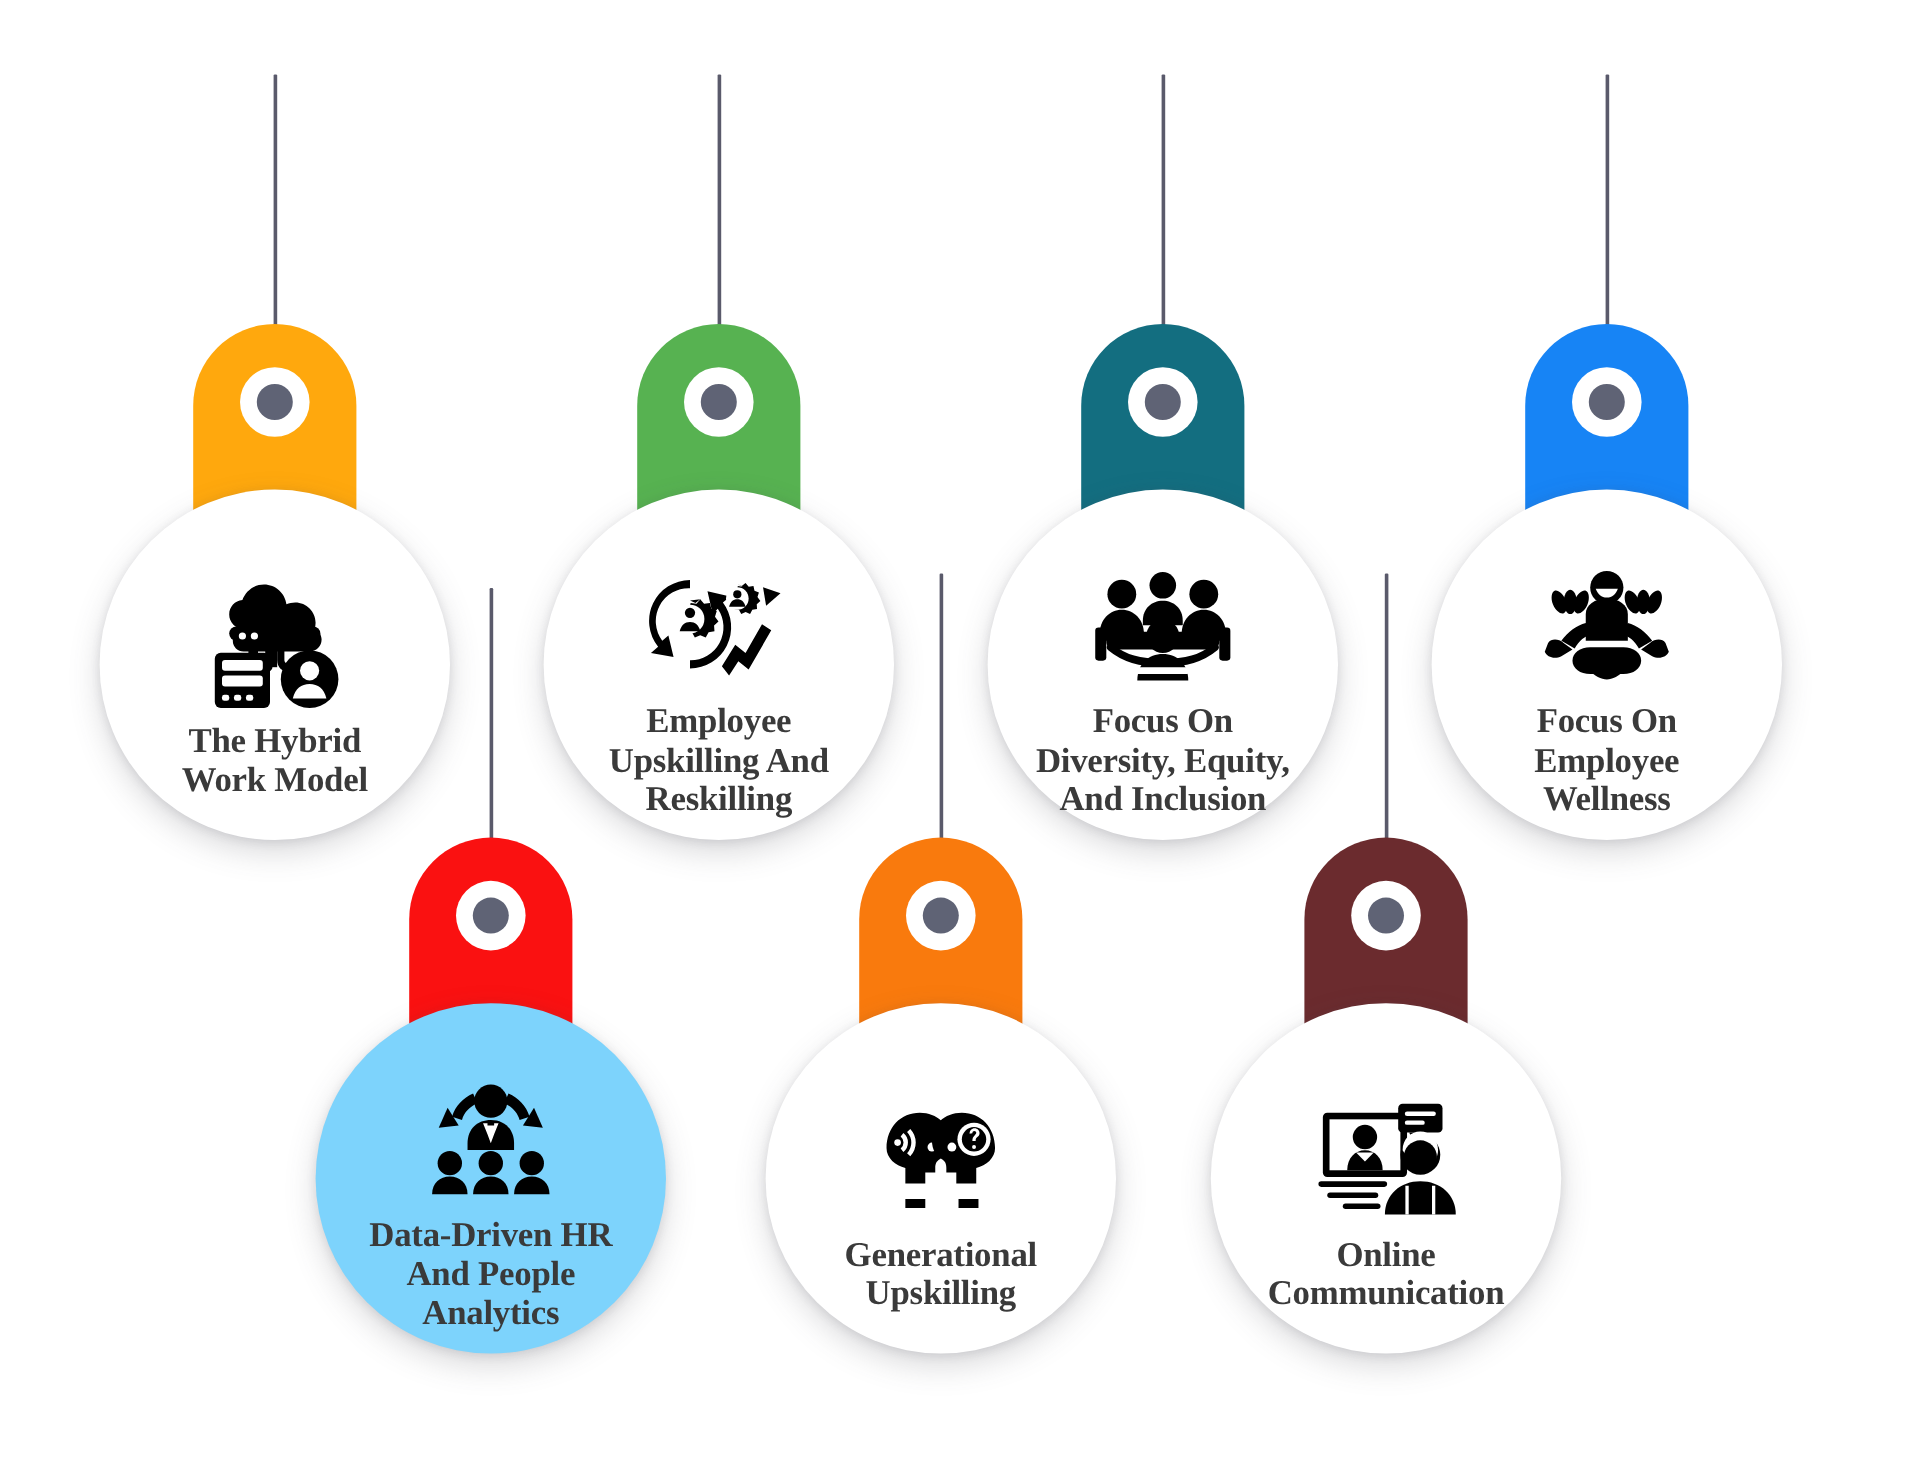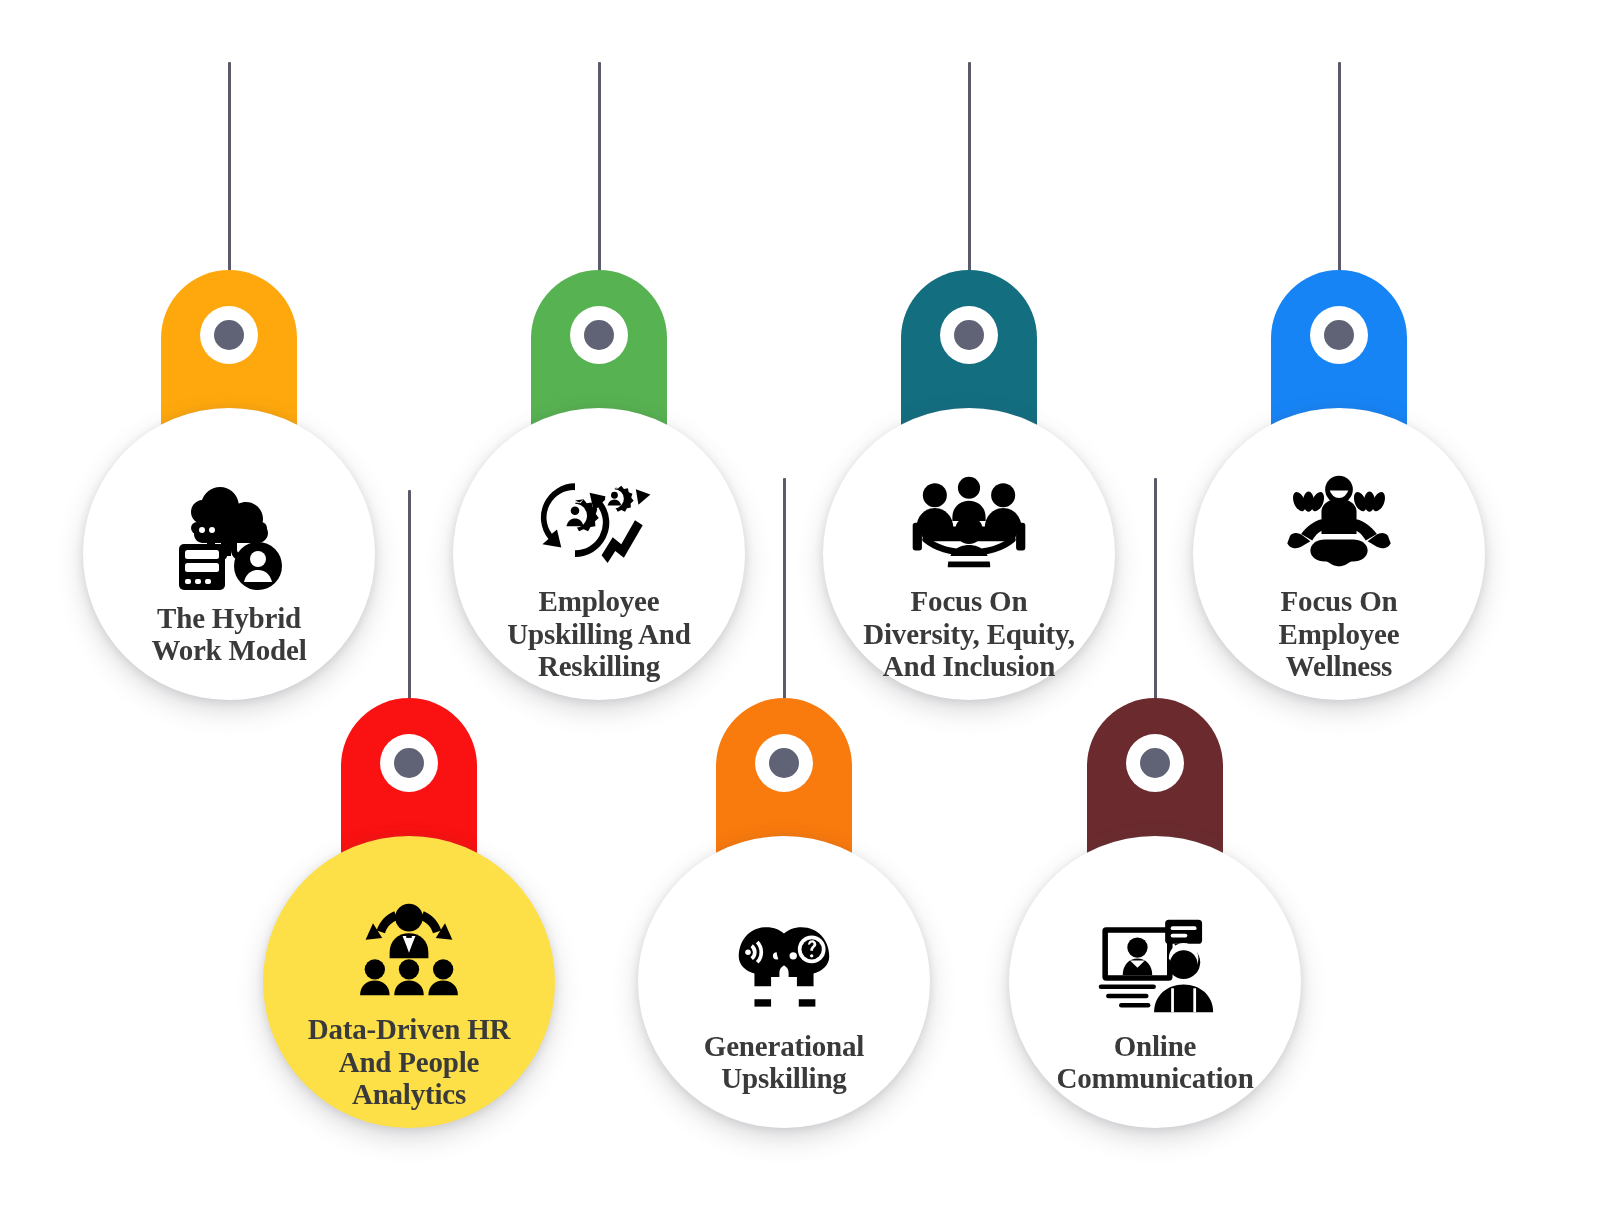--- a/index.html
+++ b/index.html
@@ -209,21 +209,21 @@
         </div>
         <div class="disc-label" style="color: rgb(58, 58, 58);">Focus On
 Employee
 Wellness</div>
       </div>
     </div>
     <div class="string" style="left: 407.5px; top: 490px; height: 210px; background: rgb(90, 90, 107);"></div>
     <div class="pin" style="left: 341px; top: 698px; width: 136px; height: 230px; background: rgb(250, 17, 17); border-top-left-radius: 68px; border-top-right-radius: 68px;"></div>
     <div class="pin-eye-outer" style="left: 380px; top: 734px; width: 58px; height: 58px; background: rgb(255, 255, 255);"></div>
     <div class="pin-eye-inner" style="left: 394px; top: 748px; width: 30px; height: 30px; background: rgb(95, 99, 117);"></div>
-    <div class="disc" style="left: 263px; top: 836px; width: 292px; height: 292px; background: #fde047; padding-top: 42px;">
+    <div class="disc" style="left: 263px; top: 836px; width: 292px; height: 292px; background: #7dd3fc; padding-top: 42px;">
       <div class="disc-inner">
         <div class="disc-icon">
     <svg viewBox="0 0 130 108" width="126" height="104" aria-hidden="true">
       <g fill="#000">
         <circle cx="65" cy="20" r="15"></circle>
         <path d="M44 58c0-13 9-21 21-21s21 8 21 21v6H44z"></path>
         <path d="M58 40h14l-4 10-3 8-3-8z" fill="#fff"></path>
         <path d="M62 38h6v4h-6z"></path>
         <path d="M30 34c3-10 10-17 19-21l4 9c-7 3-12 8-14 15z"></path>
         <path d="M26 26l10 16-18 2z"></path>

